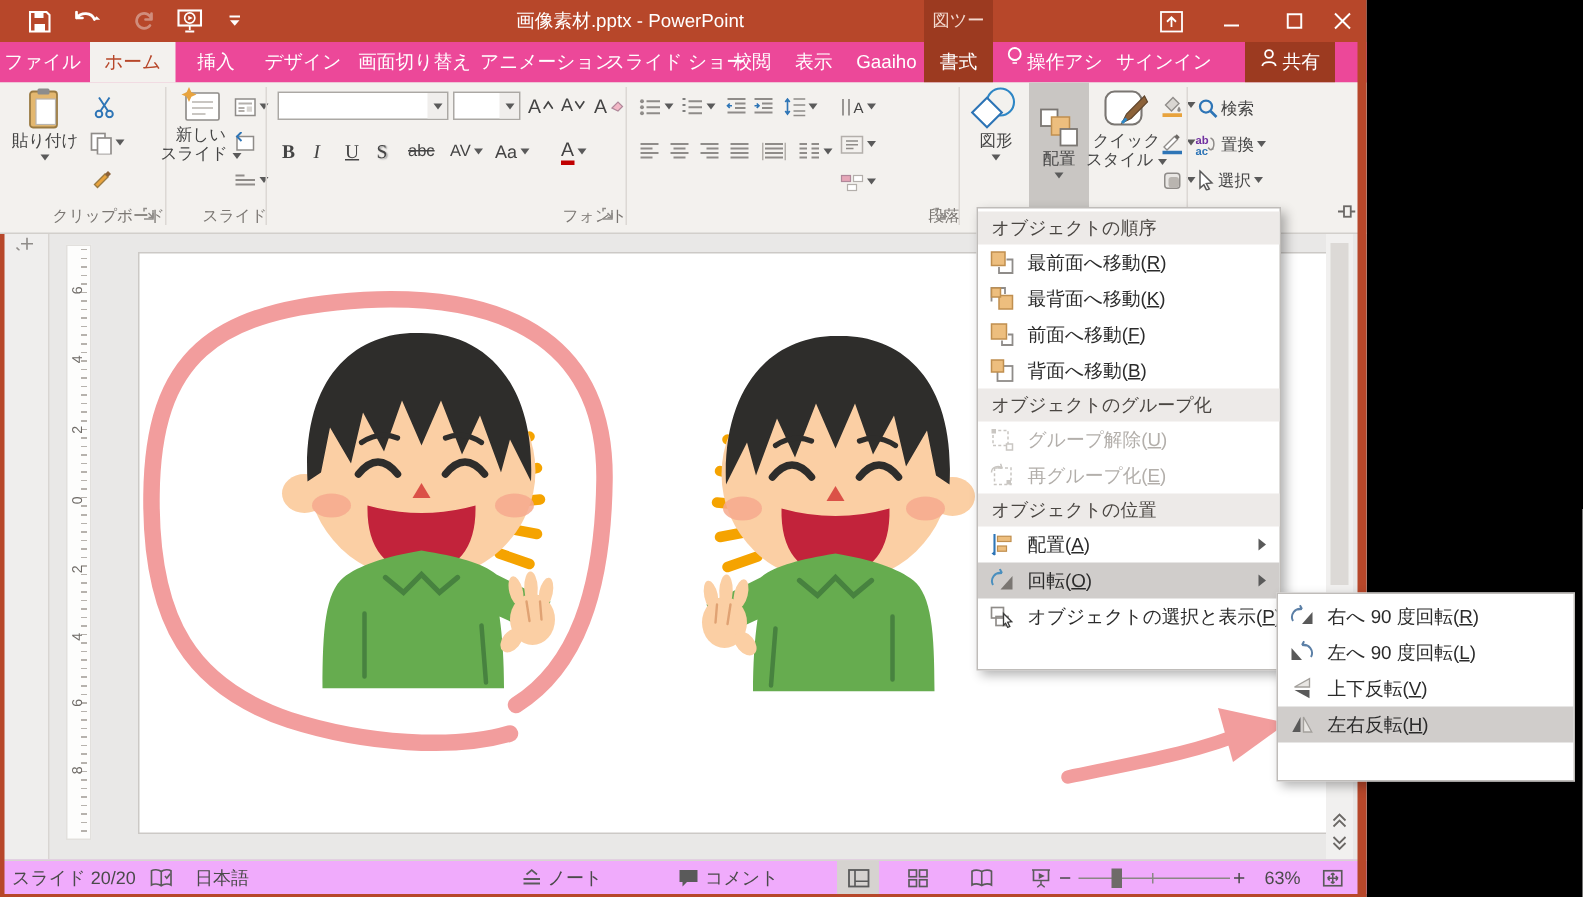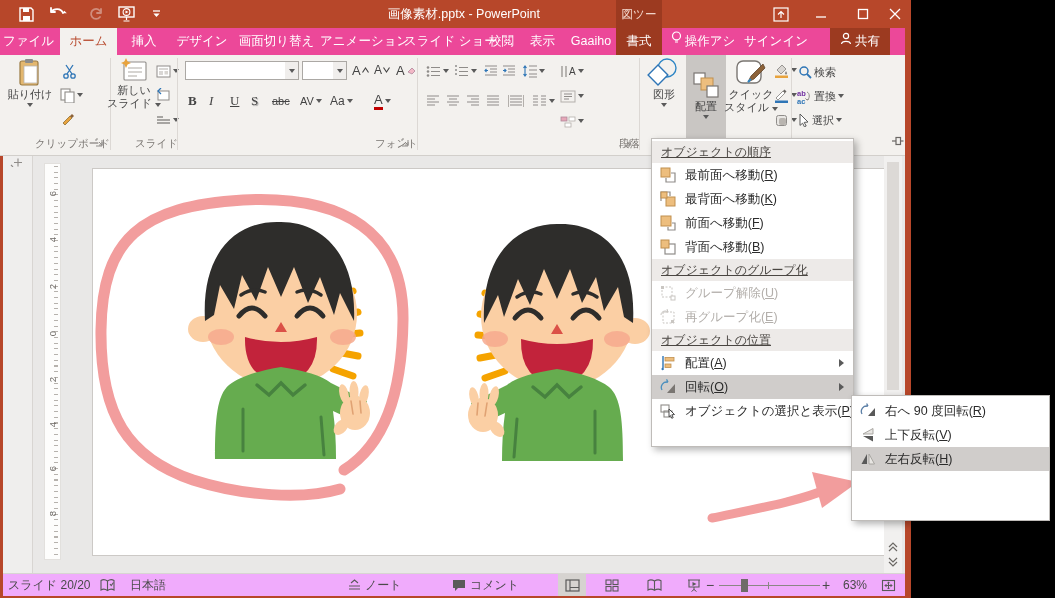--- a/index.html
+++ b/index.html
@@ -3,21 +3,21 @@
 <meta charset="utf-8">
 <style>
   html,body{margin:0;padding:0;}
   body{width:1055px;height:598px;position:relative;background:#000;overflow:hidden;
        font-family:"Liberation Sans","DejaVu Sans",sans-serif;-webkit-font-smoothing:antialiased;}
   .window{position:absolute;left:0;top:0;width:911px;height:598px;background:#E9E8E7;}
   
   .titlebar{position:absolute;left:0;top:0;width:911px;height:28px;background:#B7472A;}
   .qat{position:absolute;left:16px;top:2px;height:24px;display:flex;align-items:center;gap:10px;}
   .qbtn{width:20px;height:20px;display:flex;align-items:center;justify-content:center;}
-  .title-text{position:absolute;left:300px;top:0;width:240px;height:28px;line-height:28px;text-align:right;
+  .title-text{position:absolute;left:300px;top:0;width:240px;height:28px;line-height:28px;text-align:center;
               color:#fff;font-size:12.5px;white-space:nowrap;}
   .ctxband{position:absolute;left:616px;top:0;width:46px;height:28px;background:#9C3A20;color:#F3D9CF;
            font-size:11.5px;text-align:center;line-height:28px;}
   .winbtn{position:absolute;top:0;width:30px;height:28px;display:flex;align-items:center;justify-content:center;}
   
   .tabrow{position:absolute;left:0;top:28px;width:911px;height:27px;background:#ec4899;}
   .tab{position:absolute;top:0;height:27px;line-height:27px;text-align:center;color:#fff;font-size:12.5px;white-space:nowrap;}
   .tab.selected{background:#F3F1EE;color:#B7472A;}
   .tab.dark{background:#9C3A20;}
   .tab .bulb{margin-right:3px;}
@@ -54,21 +54,21 @@
   .viewbtn.sel{background:#D6D3D0;}
   
   .redL{position:absolute;left:0;top:156px;width:3px;height:442px;background:#B7472A;z-index:6;}
   .redR{position:absolute;left:905px;top:28px;width:6px;height:568px;background:#B7472A;z-index:6;}
   .redB{position:absolute;left:0;top:596px;width:911px;height:2px;background:#B7472A;z-index:6;}
   
   .menu{position:absolute;background:#FFFFFF;border:1px solid #BFBCB9;box-shadow:3px 3px 7px rgba(0,0,0,.3);
         z-index:20;font-size:12.5px;color:#2B2B2B;box-sizing:border-box;}
   .menu-main{left:651px;top:138px;width:203px;height:309px;padding-top:2px;}
   .menu-sub{left:851px;top:395px;width:199px;height:126px;padding-top:3px;}
-  .mheader{height:22px;line-height:22px;background:#EDEAE8;color:#4A4642;padding-left:9px;font-size:12px;text-decoration:underline;}
+  .mheader{height:22px;line-height:22px;background:#EDEAE8;color:#4A4642;padding-left:9px;font-size:12px;}
   .mrow{height:24px;line-height:24px;position:relative;padding-left:33px;white-space:nowrap;}
   .mrow .micon{position:absolute;left:8px;top:4px;width:16px;height:16px;}
   .mrow.disabled{color:#B3AFAB;}
   .mrow.hl{background:#D0CDCB;}
   .mkey{text-decoration:underline;}
   .marrow{position:absolute;right:9px;top:8px;width:0;height:0;border-left:5px solid #5A5A5A;
           border-top:4px solid transparent;border-bottom:4px solid transparent;}
   
   .annot{position:absolute;pointer-events:none;}
   svg{display:block;}
@@ -841,20 +841,29 @@
         <svg width="16" height="16" viewBox="0 0 16 16">
           <path d="M15,13 L8,13 L15,5 Z" fill="#595959"></path>
           <path d="M2,11 A5.5,5.5 0 0 1 8,3 M8,3 l-2.8,0.3 M8,3 l-1.4,-2.5" fill="none" stroke="#5B7FA6" stroke-width="1.3"></path>
         </svg>
       </span>
     <span><span>右へ 90 度回転(</span><span class="mkey">R</span><span>)</span></span>
   </div>
   <div class="mrow">
     <span class="micon">
         <svg width="16" height="16" viewBox="0 0 16 16">
+          <path d="M1,13 L8,13 L1,5 Z" fill="#595959"></path>
+          <path d="M14,11 A5.5,5.5 0 0 0 8,3 M8,3 l2.8,0.3 M8,3 l1.4,-2.5" fill="none" stroke="#5B7FA6" stroke-width="1.3"></path>
+        </svg>
+      </span>
+    <span><span>左へ 90 度回転(</span><span class="mkey">L</span><span>)</span></span>
+  </div>
+  <div class="mrow">
+    <span class="micon">
+        <svg width="16" height="16" viewBox="0 0 16 16">
           <path d="M3,7 L13,7 L13,1.5 Z" fill="#E8E6E3" stroke="#A3A09C" stroke-width="0.9"></path>
           <path d="M3,9 L13,9 L13,14.5 Z" fill="#595959"></path>
         </svg>
       </span>
     <span><span>上下反転(</span><span class="mkey">V</span><span>)</span></span>
   </div>
   <div class="mrow hl">
     <span class="micon">
         <svg width="16" height="16" viewBox="0 0 16 16">
           <path d="M7,3 L7,13 L1.5,13 Z" fill="#595959"></path>

